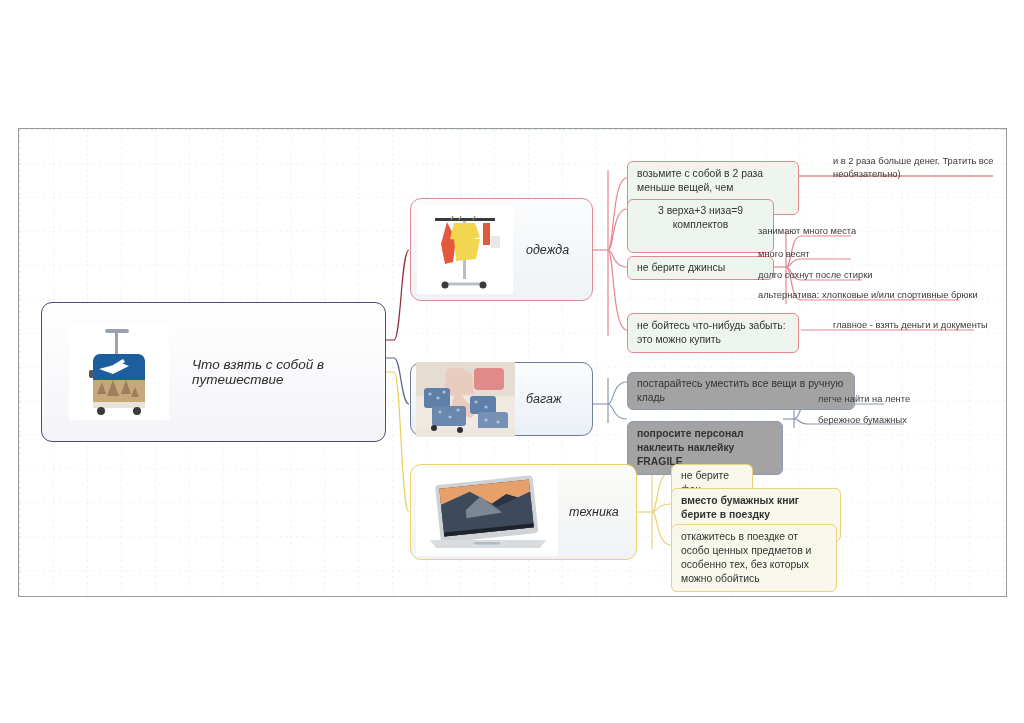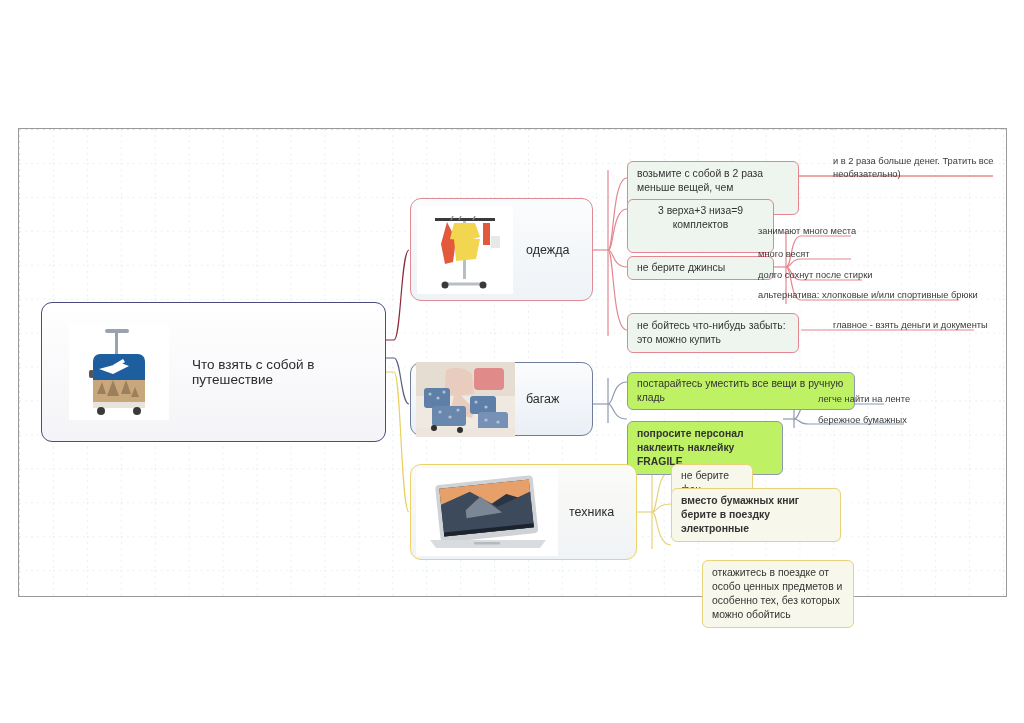--- a/index.html
+++ b/index.html
@@ -19,21 +19,21 @@
     background-position:0 0, 0 0;
     background-repeat:repeat-x, repeat-y;
     border:1px solid #9a9a9a;
     box-sizing:border-box;
   }
   
   #grid{position:absolute;left:0;top:0;right:0;bottom:0;pointer-events:none;}
 
   #links{position:absolute;left:0;top:0;width:1024px;height:723px;pointer-events:none;}
 
-  .node{position:absolute;box-sizing:border-box;}
+  .node{position:absolute;box-sizing:border-box;font-style:italic;}
 
   
   #central{
     left:41px;top:302px;width:345px;height:140px;
     border:1.6px solid #4b4b80;border-radius:11px;
     background:linear-gradient(180deg,#ffffff 0%,#f4f4f8 100%);
     display:flex;align-items:center;
   }
   #central .thumb{width:100px;height:96px;margin-left:27px;flex:none;}
   #central .ctext{font-size:13.5px;color:#2b2b2b;margin-left:23px;}
@@ -55,21 +55,21 @@
 
   #t-tech{left:410px;top:464px;width:227px;height:96px;
       border:1.5px solid #edd26a;background:linear-gradient(180deg,#fbfbf6 0%,#f0f3f6 100%);}
   #t-tech .thumb{width:142px;height:88px;margin-left:5px;}
   #t-tech .tlabel{margin-left:11px;}
 
   
   .note{position:absolute;box-sizing:border-box;border-radius:6px;
         font-size:10.4px;line-height:14px;color:#333;padding:5px 9px;}
   .note.red  {border:1.1px solid #e4868f;background:#eef5ef;}
-  .note.blue {border:1.1px solid #8e99ae;background:#bef264;}
+  .note.blue {border:1.1px solid #8e99ae;background:#a3a3a3;}
   .note.gold {border:1.1px solid #e8d27a;background:#f7f7ec;}
 
   
   .leaf{position:absolute;font-size:9.3px;line-height:12px;color:#3a3a3a;
         white-space:nowrap;}
   .leaf.wide{white-space:normal;line-height:13px;width:180px;}
 </style>
 </head>
 <body>
 
@@ -232,15 +232,15 @@
         <rect x="26" y="60" width="90" height="4" fill="#1c232d"></rect>
       </g>
       <path d="M14 72 h116 l-6 8 h-104z" fill="#d8dcdf"></path>
       <rect x="58" y="74" width="26" height="2.4" rx="1.2" fill="#b4babf"></rect>
     </svg>
     <div class="tlabel">техника</div>
   </div>
 
   <div class="note gold" style="left:671px;top:464px;width:82px;padding-top:4px;padding-bottom:4px;">не берите фен</div>
   <div class="note gold" style="left:671px;top:488px;width:170px;font-weight:bold;">вместо бумажных книг берите в поездку электронные</div>
-  <div class="note gold" style="left:702px;top:524px;width:152px;margin-top:36px;">откажитесь в поездке от особо ценных предметов и особенно тех, без которых можно обойтись</div>
+  <div class="note gold" style="left:671px;top:524px;width:166px;">откажитесь в поездке от особо ценных предметов и особенно тех, без которых можно обойтись</div>
 
 </div>
 
 </body></html>

